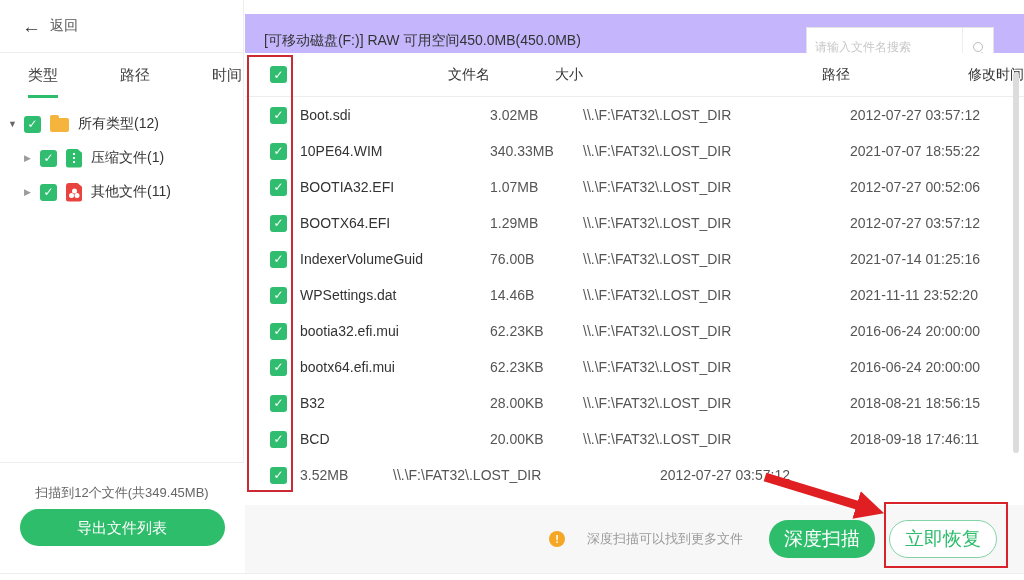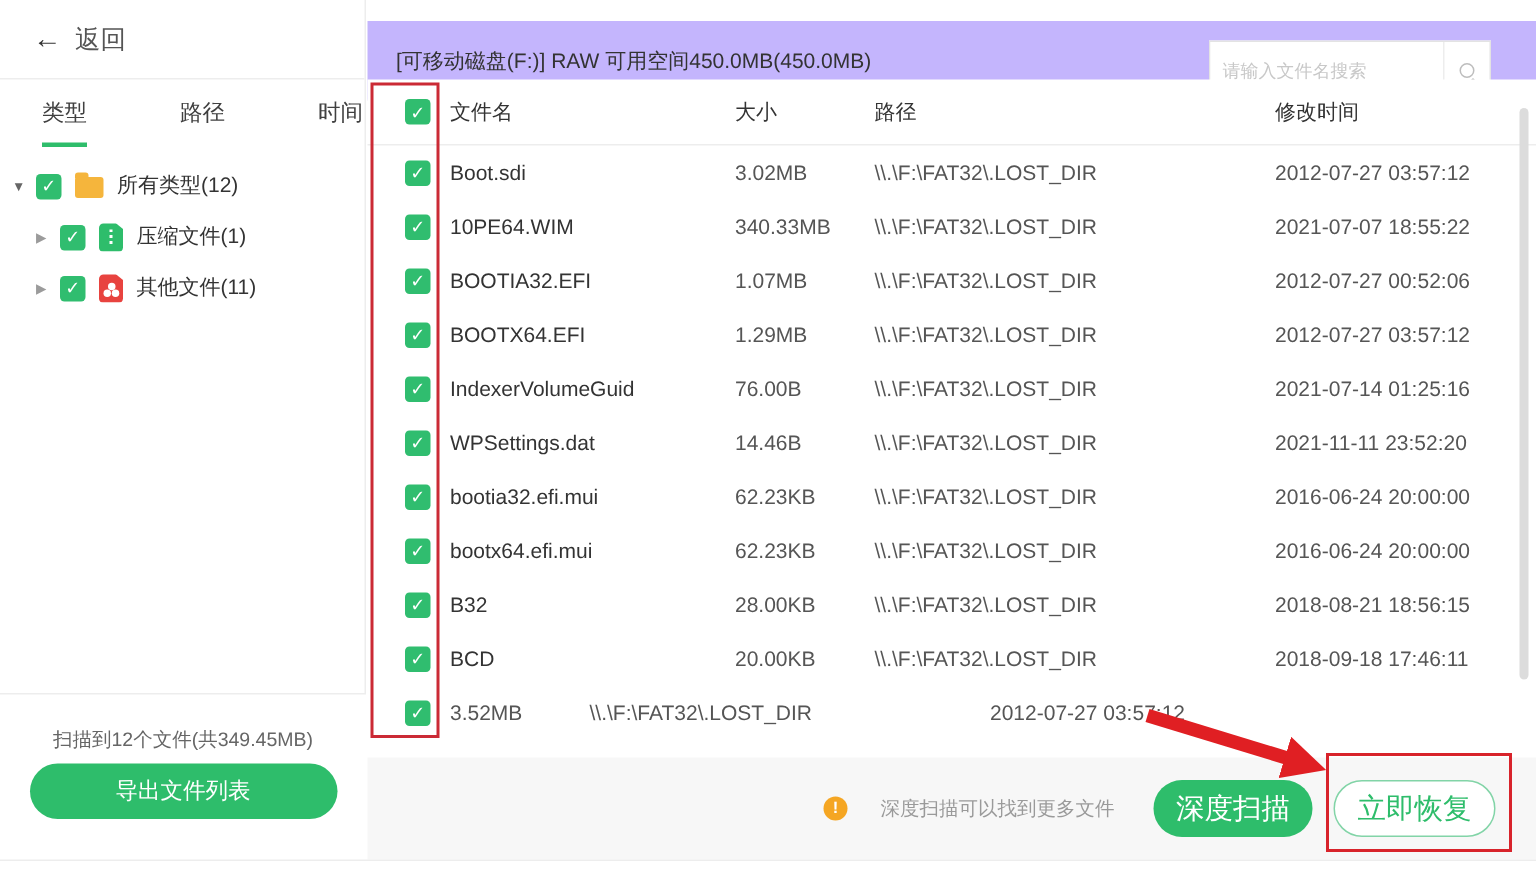--- a/index.html
+++ b/index.html
@@ -5,21 +5,21 @@
   * { margin:0; padding:0; box-sizing:border-box; }
   html,body { background:#fff; }
   .app {
     position:relative; width:1024px; height:580px; background:#fff; overflow:hidden;
     font-family:"Liberation Sans","DejaVu Sans",sans-serif; color:#333;
   }
   
   .sidebar { position:absolute; left:0; top:0; width:244px; height:580px; border-right:1px solid #ededed; background:#fff; }
   .back-row { height:53px; display:flex; align-items:center; padding-left:22px; border-bottom:1px solid #ededed; gap:9px; cursor:pointer; }
   .back-arrow { font-size:19px; color:#333; font-weight:bold; line-height:1; }
-  .back-label { font-size:17px; color:#555; }
+  .back-label { font-size:14px; color:#555; }
   .tabs-row { display:flex; padding-left:28px; gap:62px; height:45px; align-items:flex-end; }
   .tab { font-size:15px; color:#404040; padding-bottom:10px; border-bottom:3px solid transparent; cursor:pointer; }
   .tab.active { border-bottom-color:#2EBD6B; }
   .tree { margin-top:9px; }
   .tree-row { height:34px; display:flex; align-items:center; font-size:14px; color:#333; cursor:pointer; }
   .tree-row.lv0 { padding-left:8px; }
   .tree-row.lv1 { padding-left:24px; }
   .caret { width:16px; font-size:9px; color:#666; text-align:left; }
   .caret.closed { color:#9b9b9b; }
   .checkbox { width:17px; height:17px; background:#30BD6F; border-radius:3px; position:relative; flex:0 0 auto; }
@@ -46,21 +46,21 @@
   .title { position:absolute; left:19px; top:0; line-height:52px; font-size:14px; color:#333; white-space:nowrap; }
   .search-group { position:absolute; right:30px; top:13px; width:188px; height:40px; border:1px solid #e3e3e3; display:flex; background:#fff;gap:40px; }
   .search-input { flex:1; border:none; outline:none; padding:0 8px; font-size:12px; color:#666; min-width:0; font-family:inherit; }
   .search-input::placeholder { color:#c8c8c8; }
   .search-btn { width:31px; border-left:1px solid #ededed; display:flex; align-items:center; justify-content:center; cursor:pointer; }
   .mag { width:10px; height:10px; border:1.5px solid #bdbdbd; border-radius:50%; position:relative; }
   .mag::after { content:""; position:absolute; left:8px; top:9px; width:6px; height:1.5px; background:#bdbdbd; transform:rotate(45deg); transform-origin:0 0; }
   
   .main { position:absolute; left:245px; top:53px; right:0; bottom:0; background:#fff; }
   .trow { display:flex; align-items:center; }
-  .thead { height:44px; border-bottom:1px solid #ededed; font-size:14px; color:#333; }
+  .thead { height:44px; border-bottom:1px solid #ededed; font-size:14px; color:#333;text-align:right; }
   .tbody .trow { height:36px; font-size:14px; cursor:default; }
   .c0 { width:55px; display:flex; padding-left:25px; }
   .c1 { width:190px; color:#333; }
   .c2 { width:93px;  color:#555; }
   .c3 { width:267px; color:#555; }
   .c4 { flex:1; color:#555; }
   .thead .c1,.thead .c2,.thead .c3,.thead .c4 { color:#333; }
   
   .main-footer { position:absolute; left:245px; top:505px; right:0; height:68px; background:#f7f7f7;
     display:flex; align-items:center; justify-content:flex-end; padding-right:27px; gap:14px; }

